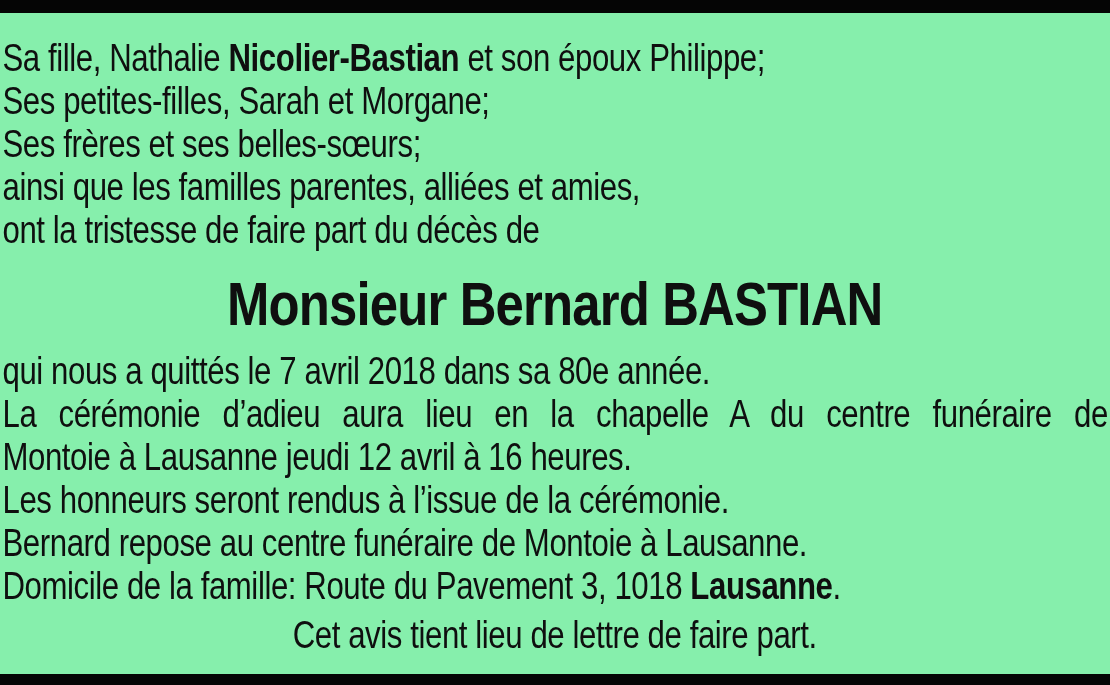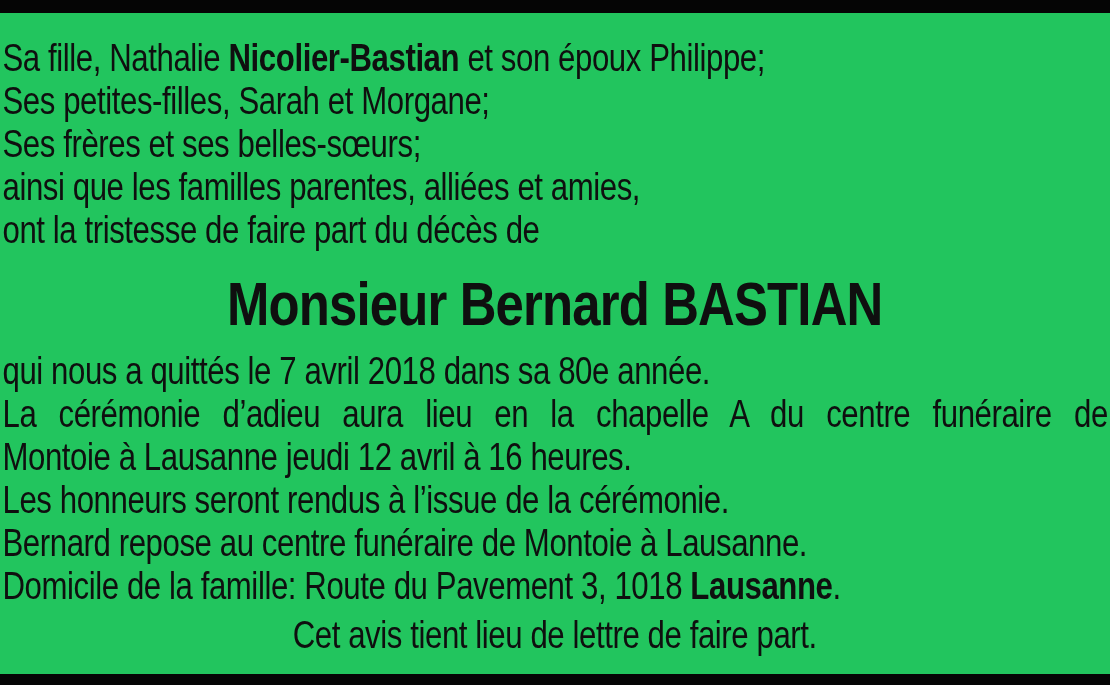--- a/index.html
+++ b/index.html
@@ -1,21 +1,21 @@
 <!DOCTYPE html>
 <html><head>
 <meta charset="utf-8">
 <style>
   * { margin: 0; padding: 0; box-sizing: border-box; }
   html, body { background: #ffffff; }
   .page {
     position: relative;
     width: 1110px;
     height: 685px;
-    background: #22c55e;
+    background: #86efac;
     overflow: hidden;
     color: #0f0f0f;
     font-family: "Liberation Sans", sans-serif;
   }
   .rule {
     position: absolute;
     left: 0;
     width: 1110px;
     background: #050505;
   }

